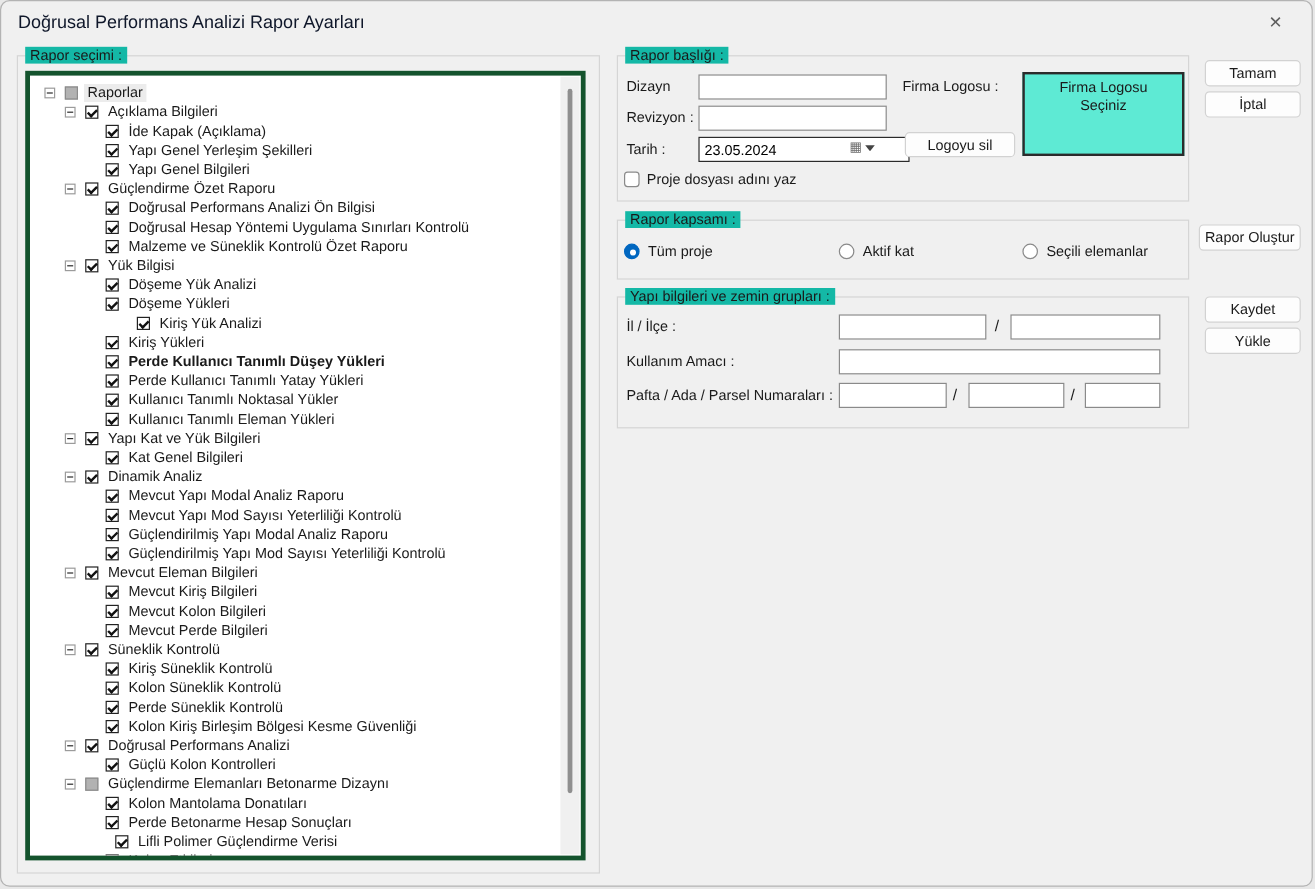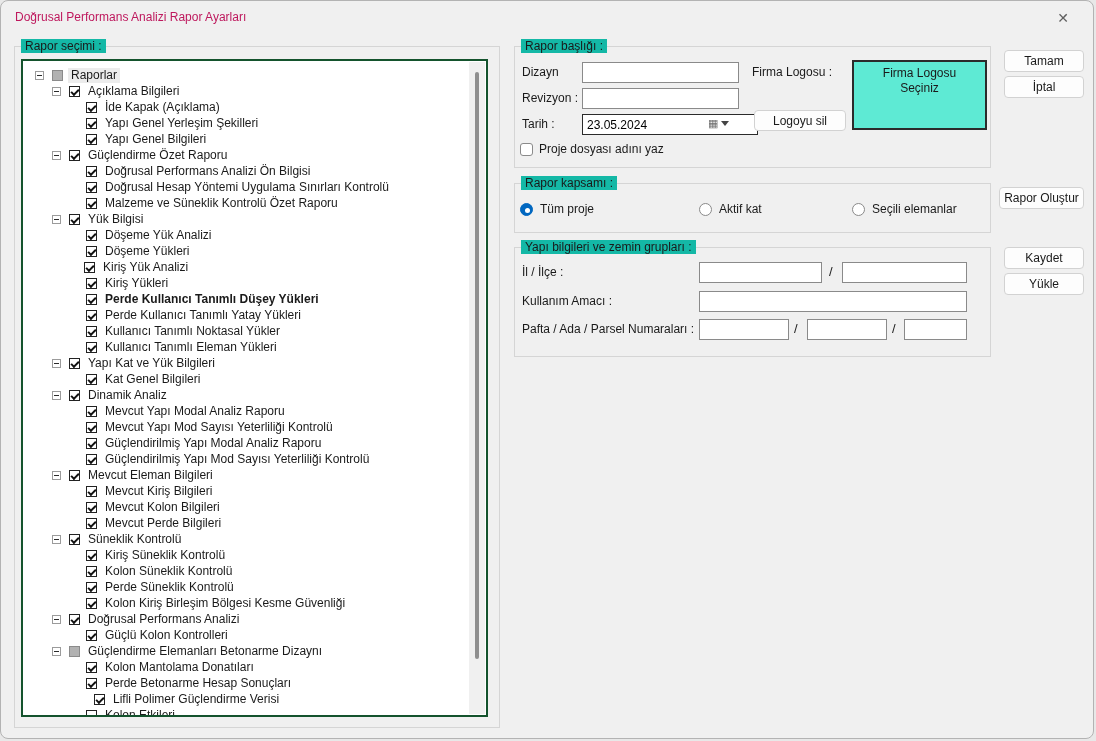--- a/index.html
+++ b/index.html
@@ -2,34 +2,34 @@
 <html><head>
 <meta charset="utf-8">
 <style>
   * { box-sizing: border-box; margin: 0; padding: 0; }
   html,body { width:1096px; height:741px; }
   body { font-family:"Liberation Sans", sans-serif; font-size:12px; color:#1a1a1a; background:#e8e8e8; }
   .dialog { position:relative; width:1094px; height:739px; background:#f0f0f0; border:1px solid #b3b3b3; border-radius:8px; overflow:hidden; }
 
   
   .titlebar { position:absolute; left:0; top:0; width:100%; height:32px; }
-  .title { position:absolute; left:14px; top:9px; font-size:12px; color:#be185d; }
+  .title { position:absolute; left:14px; top:9px; font-size:15px; color:#0f172a; }
   .close-btn { position:absolute; right:14px; top:5px; width:32px; height:24px; text-align:center; line-height:24px; color:#5f5f5f; font-size:14px; cursor:default; }
 
   
   .groupbox { position:absolute; border:1px solid #d5d5d5; background:#f0f0f0; }
   .groupbox > .glabel { position:absolute; top:-8px; left:6px; background:#14b8a6; padding:0 4px; white-space:nowrap; }
 
   .grp-reports  { left:13px;  top:45px;  width:486px; height:682px; }
   .grp-header   { left:513px; top:45px;  width:477px; height:122px; }
   .grp-scope    { left:513px; top:182px; width:477px; height:50px; }
   .grp-building { left:513px; top:246px; width:477px; height:110px; }
 
   
-  .treebox { position:absolute; left:6px; top:12px; width:467px; height:658px; background:#fff; border:2px solid #14532d; overflow:hidden; }
+  .treebox { position:absolute; left:6px; top:12px; width:467px; height:658px; background:#fff; border:4px solid #14532d; overflow:hidden; }
   .tree { position:absolute; left:0; top:0; right:17px; bottom:0; padding-top:6px; overflow:hidden; }
   .trow { height:16px; line-height:15px; display:flex; align-items:center; white-space:nowrap; }
   .expander { position:relative; flex:0 0 9px; width:9px; height:9px; border:1px solid #9b9b9b; background:#fff; margin-right:8px; }
   .expander::after { content:""; position:absolute; left:1px; right:1px; top:3px; height:1px; background:#2b2b2b; }
   .expander.hidden { visibility:hidden; }
   .cb { position:relative; flex:0 0 11px; width:11px; height:11px; border:1px solid #222; background:#fff; margin-right:5px; }
   .cb.checked::after { content:""; position:absolute; left:1px; top:2px; width:6px; height:3px; border-left:2px solid #111; border-bottom:2px solid #111; transform:rotate(-45deg); }
   .cb.indeterminate { background:#b2b2b2; border-color:#8b8b8b; }
   .tlabel { padding:0 3px; }
   .trow.sel .tlabel { background:#ececec; }
@@ -128,21 +128,21 @@
           <div class="trow" style="padding-left: 46px;">
             <span class="expander hidden"></span>
             <span class="cb checked"></span>
             <span class="tlabel">Döşeme Yük Analizi</span>
           </div>
           <div class="trow" style="padding-left: 46px;">
             <span class="expander hidden"></span>
             <span class="cb checked"></span>
             <span class="tlabel">Döşeme Yükleri</span>
           </div>
-          <div class="trow" style="padding-left: 44px;">
+          <div class="trow" style="padding-left: 72px;">
             <span class="expander hidden"></span>
             <span class="cb checked"></span>
             <span class="tlabel">Kiriş Yük Analizi</span>
           </div>
           <div class="trow" style="padding-left: 46px;">
             <span class="expander hidden"></span>
             <span class="cb checked"></span>
             <span class="tlabel">Kiriş Yükleri</span>
           </div>
           <div class="trow" style="padding-left: 46px; font-weight: bold;">

